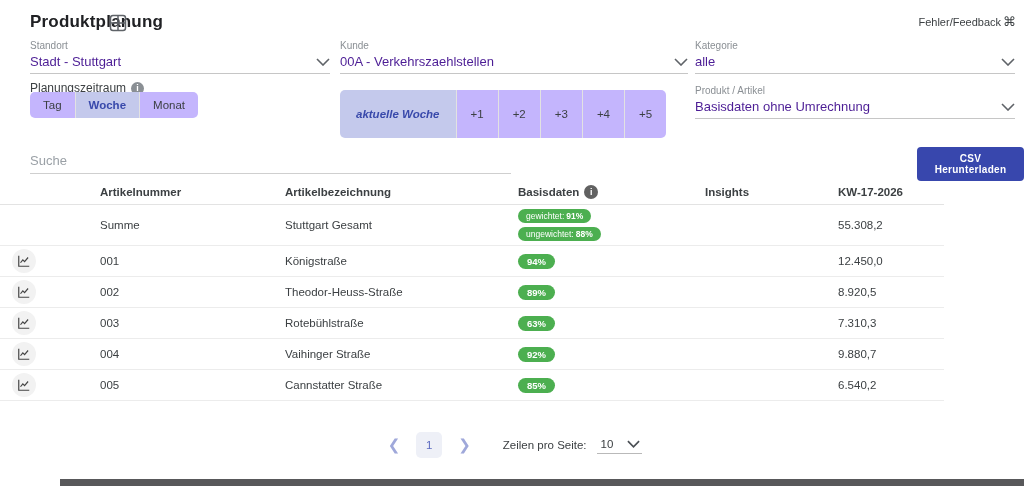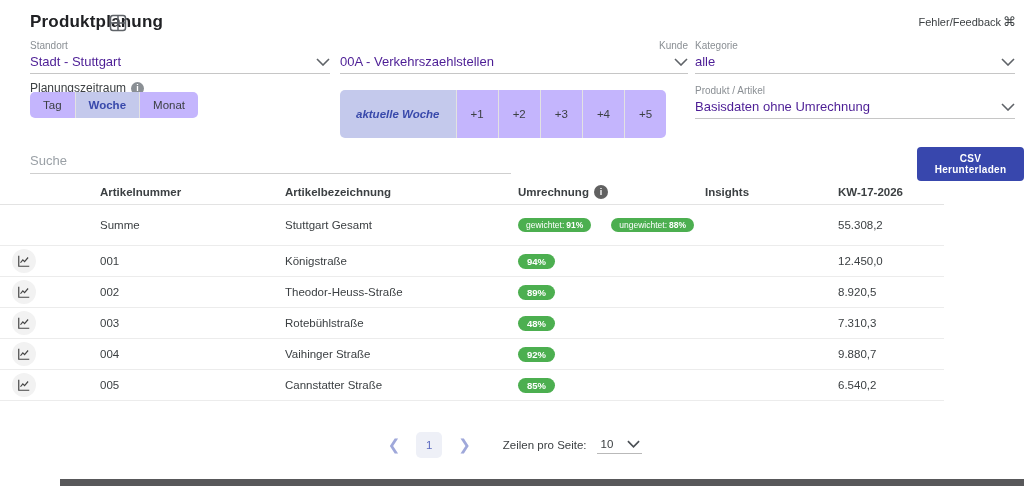--- a/index.html
+++ b/index.html
@@ -20,21 +20,21 @@
   .feedback .cmd { font-size:13px; }
 
   
   .ufield { display:flex; flex-direction:column; }
   .ufield .flabel { font-size:10px; color:#8a8f94; margin-bottom:3px; }
   .ufield .fvalrow { display:flex; align-items:center; justify-content:space-between; border-bottom:1px solid #c6c6c6; padding-bottom:4px; cursor:pointer; }
   .ufield .fval { font-size:13px; color:#4c1d95; }
   .chev { flex:0 0 auto; }
 
   .f-standort { left:30px; top:40px; width:300px; }
-  .f-kunde { left:340px; top:40px; width:348px;text-align:right; }
+  .f-kunde { left:340px; top:40px; width:348px; }
   .f-kategorie { left:695px; top:40px; width:320px; }
   .f-produkt { left:695px; top:85px; width:320px; }
 
   
   .pz-label { left:30px; top:81px; display:flex; align-items:center; gap:5px; font-size:12px; color:#3c4043; }
   .info-icon { display:inline-flex; width:13px; height:13px; border-radius:50%; background:#8a8f94; color:#fff; font-size:9px; font-weight:700; align-items:center; justify-content:center; font-style:normal; }
   .info-icon.dark { background:#616161; width:14px; height:14px; }
 
   .seg-group { display:flex; border-radius:5px; overflow:hidden; }
   .seg-btn { background:#c4b5fd; border:none; border-right:1px solid #e2e2e2; font-size:11.5px; color:#3c4043; padding:7px 13px; cursor:pointer; font-family:inherit; }
@@ -57,21 +57,21 @@
   .trow.tsum { height:41px; }
   .trow.tdata { height:31px; }
   .cell { font-size:11.5px; color:#3c4043; }
   .thead .cell { font-weight:700; color:#3c4043; }
   .c-icon { padding-left:12px; }
   .hdr-acc { display:flex; align-items:center; gap:5px; }
 
   .chart-btn { width:24px; height:24px; border-radius:50%; background:#f2f2f2; border:none; display:flex; align-items:center; justify-content:center; cursor:pointer; }
 
   .badge { display:inline-flex; align-items:center; background:#4caf50; color:#fff; border-radius:9px; padding:2px 9px; font-size:9.5px; font-weight:700; }
-  .badge-col { display:flex; flex-direction:row; gap:20px; align-items:flex-start; }
+  .badge-col { display:flex; flex-direction:column; gap:4px; align-items:flex-start; }
   .badge.sm { padding:2px 8px; font-size:8.5px; font-weight:400; gap:2px; }
   .badge.sm b { font-weight:700; }
 
   
   .pager { left:0; top:432px; width:1024px; display:flex; align-items:center; justify-content:center; gap:10px; }
   .pg-chev { background:none; border:none; color:#9fa8da; font-size:15px; cursor:pointer; padding:2px 6px; font-family:inherit; }
   .pg-page { width:26px; height:26px; background:#eef0f7; border:none; border-radius:5px; color:#5c6bc0; font-size:11.5px; cursor:pointer; font-family:inherit; }
   .pg-label { font-size:11.5px; color:#3c4043; margin-left:16px; }
   .pg-select { display:flex; align-items:center; gap:14px; border-bottom:1px solid #b9b9b9; padding:2px 2px 3px 4px; cursor:pointer; }
   .pg-select .pv { font-size:11.5px; color:#3c4043; }
@@ -153,21 +153,21 @@
 
 <input class="abs search-input" type="text" placeholder="Suche" style="">
 <button class="abs csv-btn">CSV Herunterladen</button>
 
 <div class="abs table">
   <div class="trow thead">
     <div class="cell c-icon"></div>
     <div class="cell">Artikelnummer</div>
     <div class="cell">Artikelbezeichnung</div>
     <div class="cell hdr-acc">
-      <span>Umrechnung</span>
+      <span>Basisdaten</span>
       <i class="info-icon dark">i</i>
     </div>
     <div class="cell">Insights</div>
     <div class="cell">KW-17-2026</div>
   </div>
 
   <div class="trow tsum">
     <div class="cell c-icon"></div>
     <div class="cell">Summe</div>
     <div class="cell">Stuttgart Gesamt</div>
@@ -221,21 +221,21 @@
     <div class="cell c-icon">
         <button class="chart-btn">
           <svg width="14" height="14" viewBox="0 0 24 24">
             <path d="M3 3v18h18" fill="none" stroke="#444" stroke-width="2"></path>
             <polyline points="6,15 10,10 13,13 19,6" fill="none" stroke="#444" stroke-width="2"></polyline>
           </svg>
         </button>
       </div>
     <div class="cell">003</div>
     <div class="cell">Rotebühlstraße</div>
-    <div class="cell"><span class="badge">48%</span></div>
+    <div class="cell"><span class="badge">63%</span></div>
     <div class="cell"></div>
     <div class="cell">7.310,3</div>
   </div>
 
   <div class="trow tdata">
     <div class="cell c-icon">
         <button class="chart-btn">
           <svg width="14" height="14" viewBox="0 0 24 24">
             <path d="M3 3v18h18" fill="none" stroke="#444" stroke-width="2"></path>
             <polyline points="6,15 10,10 13,13 19,6" fill="none" stroke="#444" stroke-width="2"></polyline>

